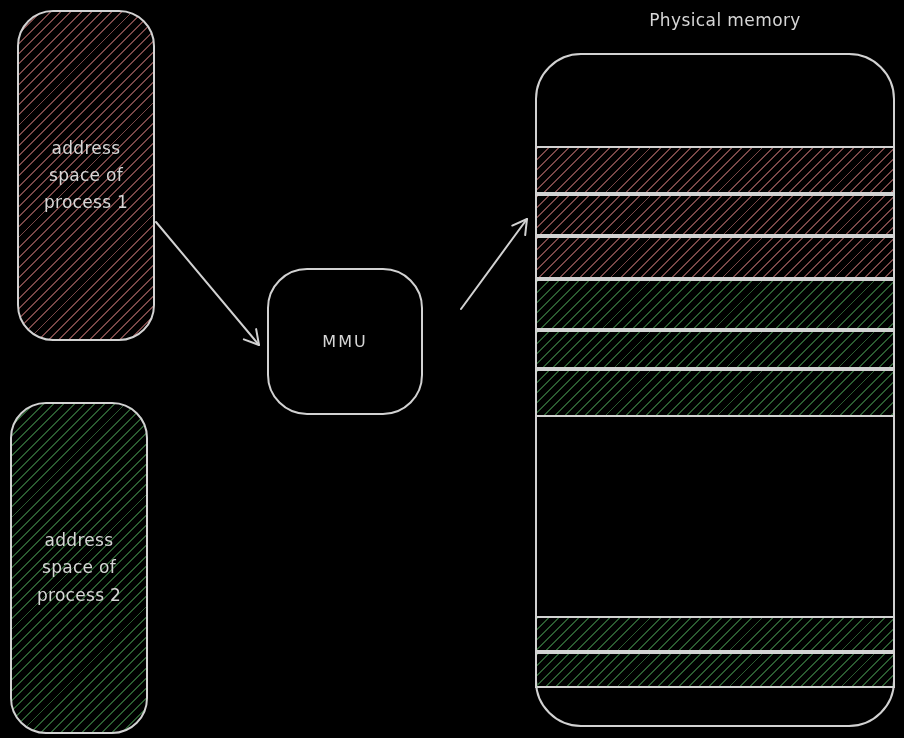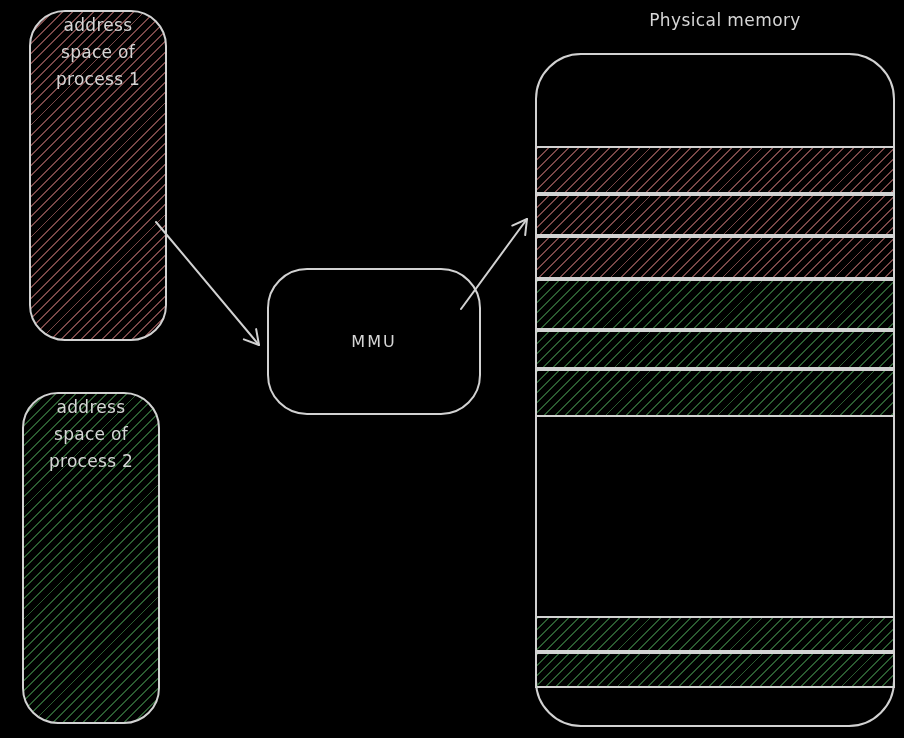--- a/index.html
+++ b/index.html
@@ -26,36 +26,36 @@
   }
   .label {
     color: var(--text);
     font-size: 17px;
     line-height: 1.6;
     text-align: center;
     letter-spacing: 0.3px;
   }
   .process-box {
     display: flex;
+    align-items: center;
     justify-content: center;
-    margin-left: 12px;
   }
   .process-box .label { width: 106px; }
   .red-hatch {
     background-image: repeating-linear-gradient(135deg,
       var(--red) 0 1.4px, transparent 1.4px 7.2px);
   }
   .green-hatch {
     background-image: repeating-linear-gradient(135deg,
       var(--green) 0 1.4px, transparent 1.4px 7.2px);
   }
   #process1-box { left: 17px; top: 10px; width: 138px; height: 331px; border-radius: 36px; }
-  #process2-box { left: 10px; top: 392px; width: 138px; height: 332px; border-radius: 36px; }
+  #process2-box { left: 10px; top: 402px; width: 138px; height: 332px; border-radius: 36px; }
   #mmu-box {
-    left: 267px; top: 268px; width: 214px; height: 147px; border-radius: 40px;
+    left: 267px; top: 268px; width: 156px; height: 147px; border-radius: 40px;
     display: flex; align-items: center; justify-content: center;
   }
   #mmu-box .label { font-size: 16px; letter-spacing: 2px; }
   #phys-box { left: 535px; top: 53px; width: 360px; height: 674px; border-radius: 46px; }
   .phys-title {
     position: absolute;
     left: 545px; top: 10px; width: 360px;
     text-align: center;
     color: var(--text);
     font-size: 17px;

